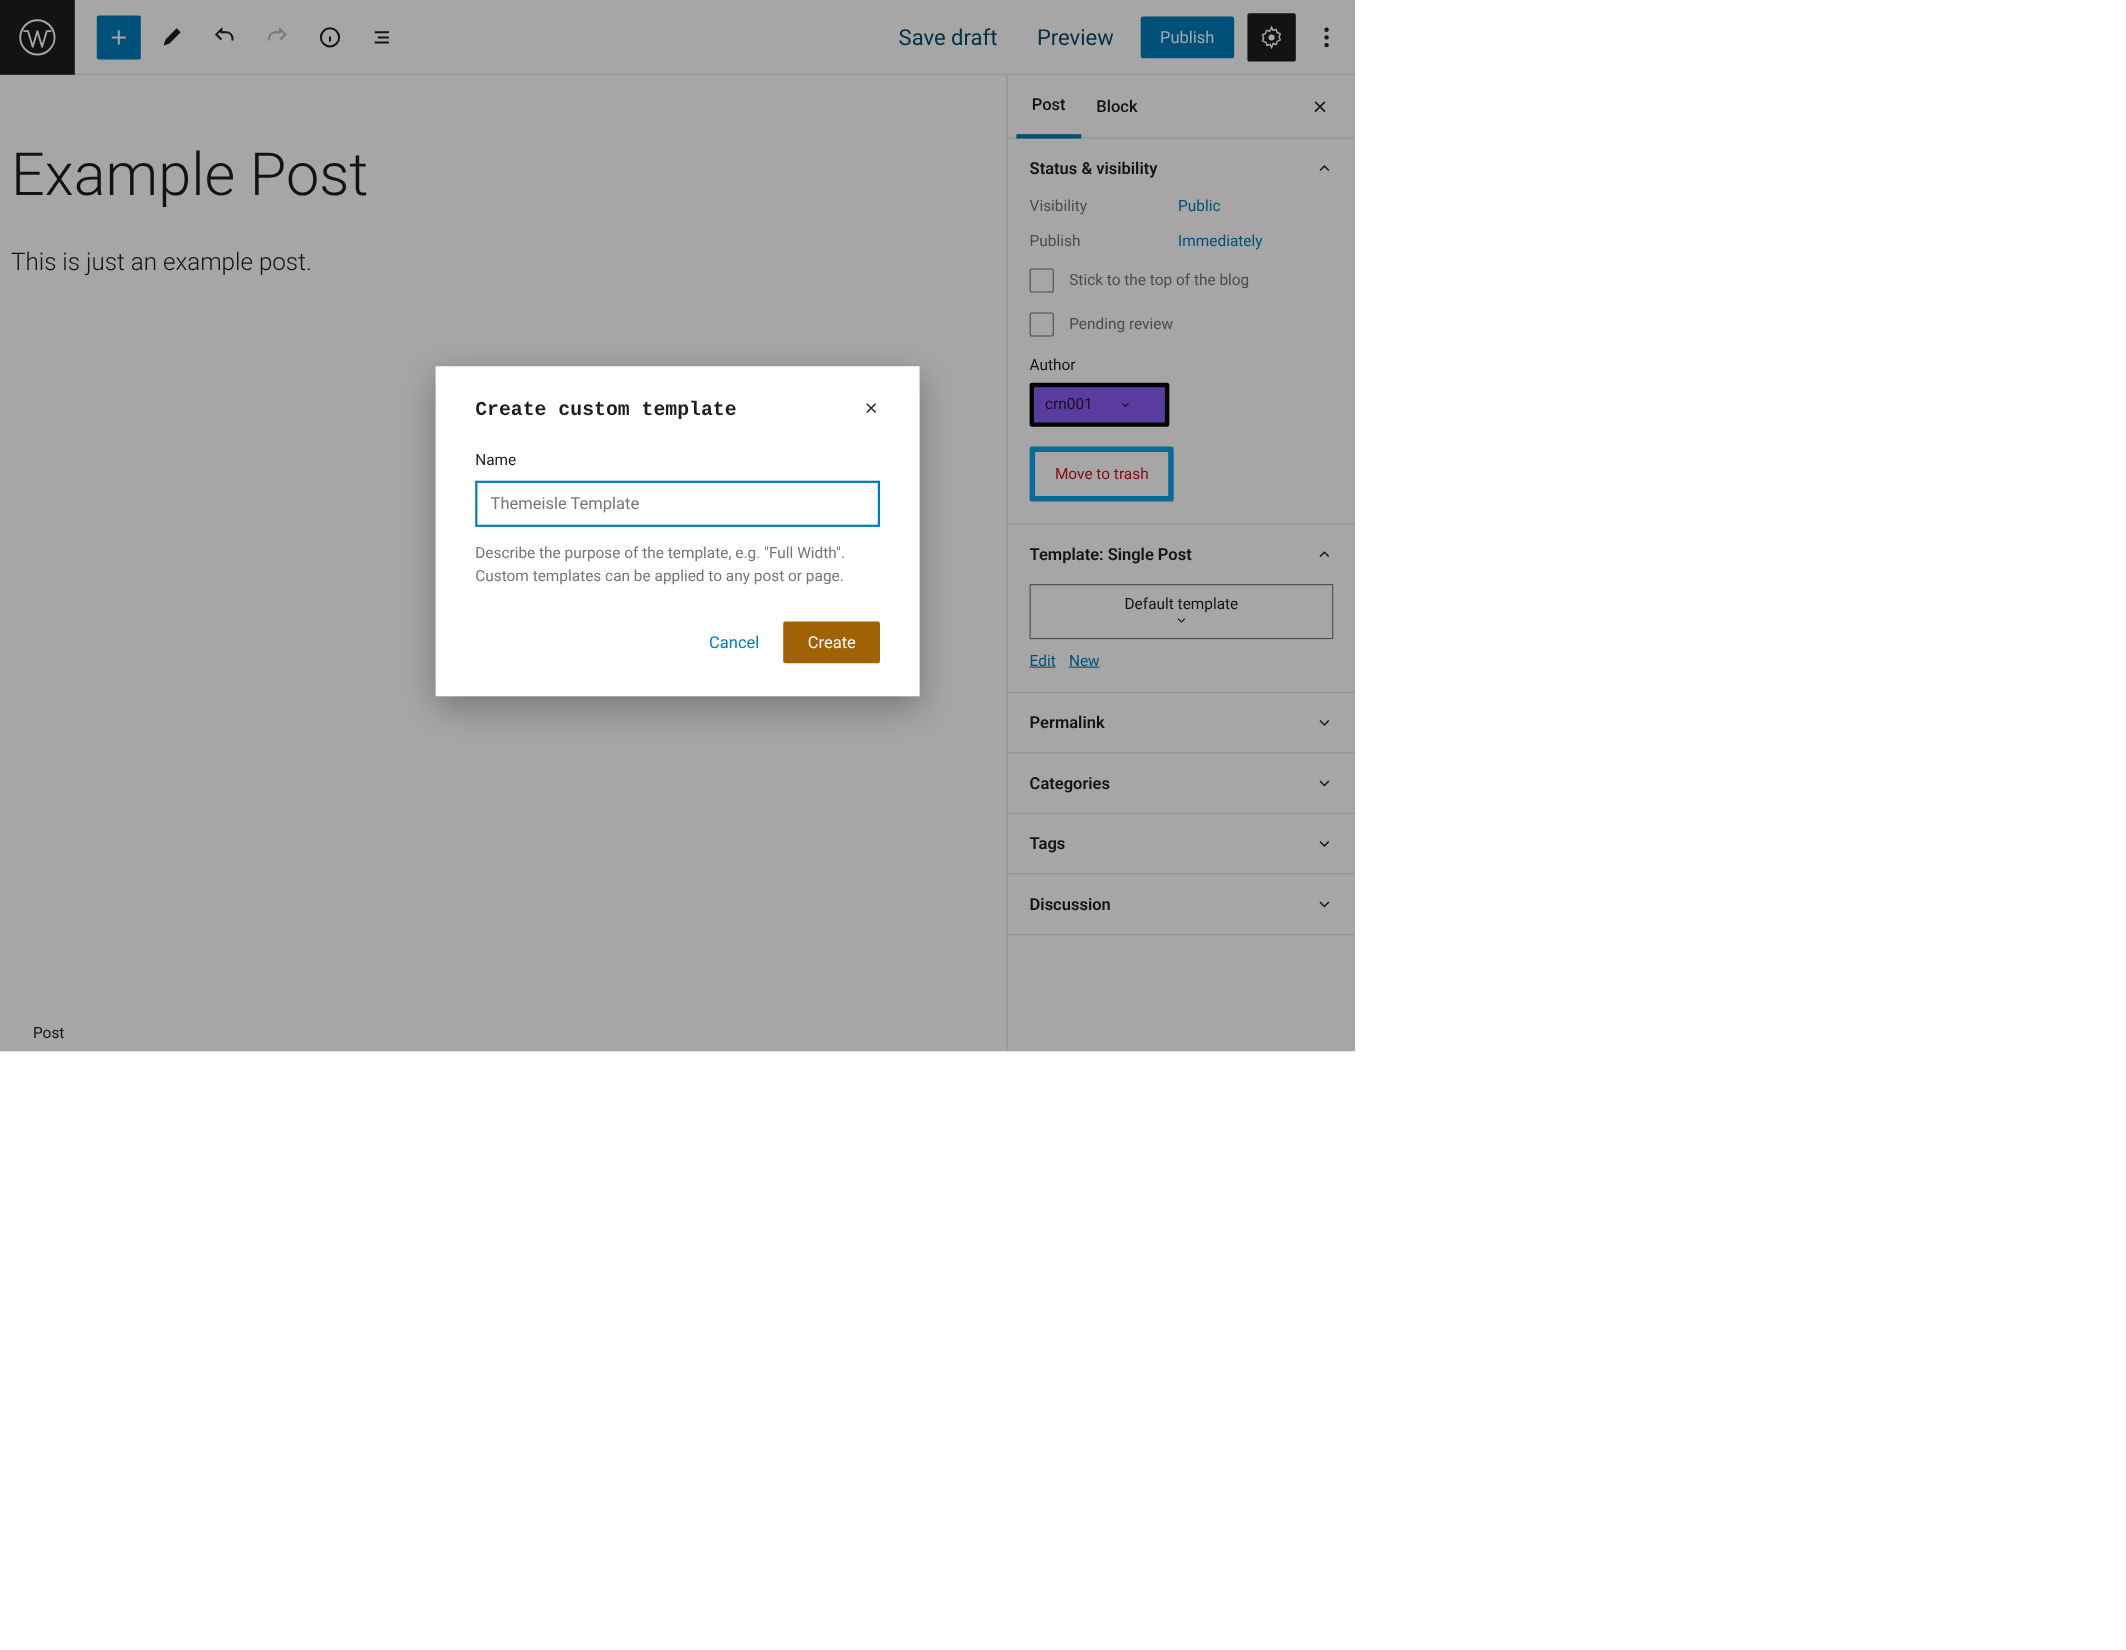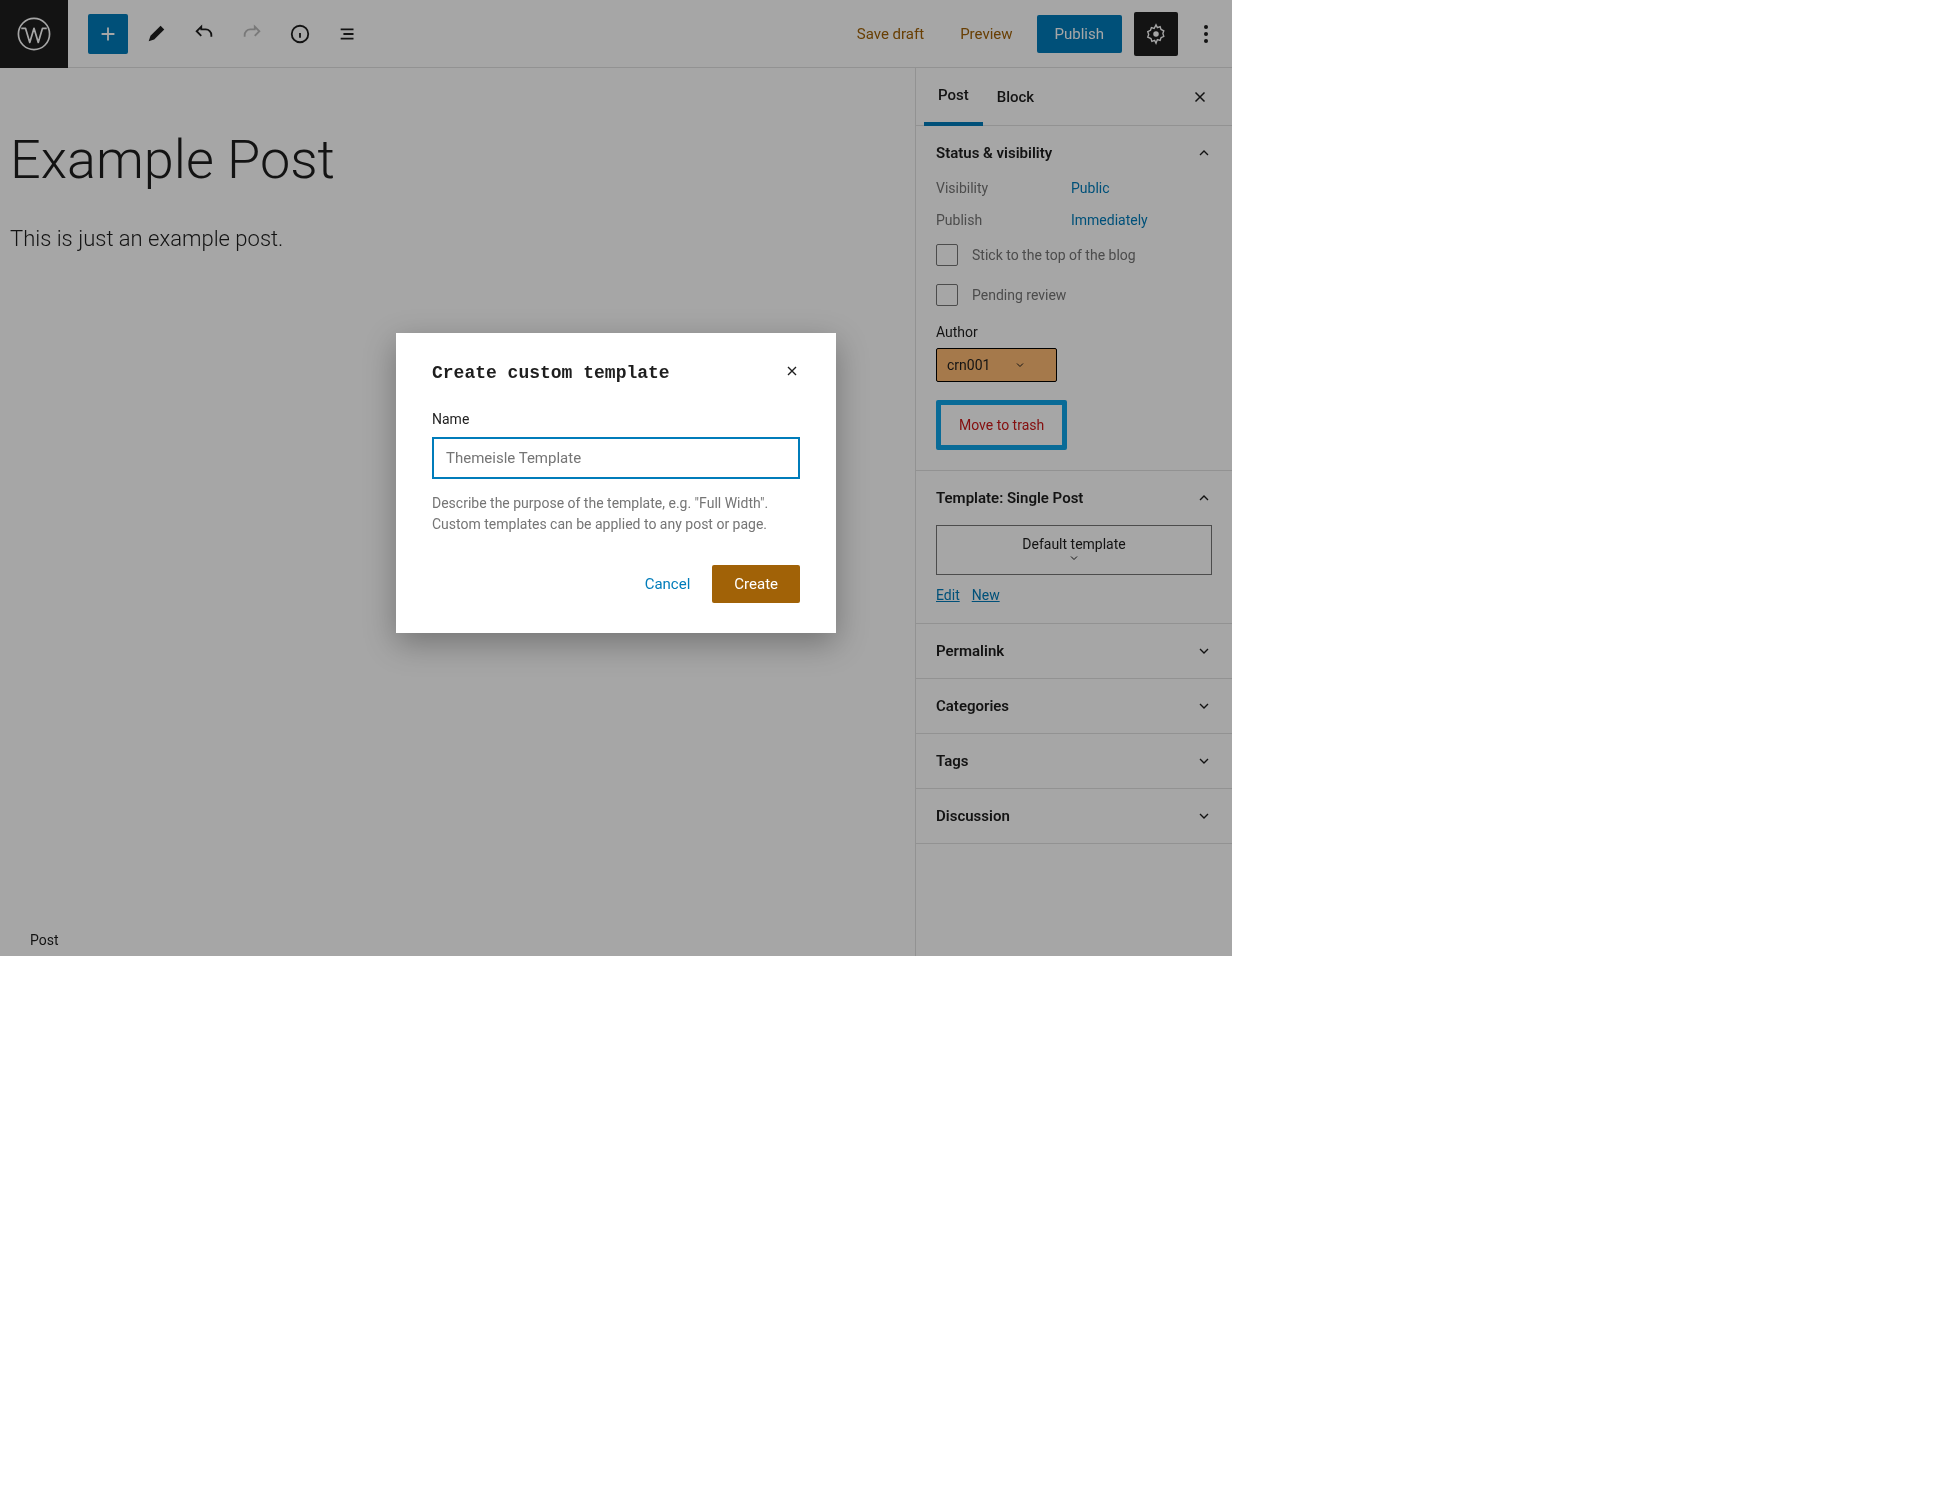--- a/index.html
+++ b/index.html
@@ -6,21 +6,21 @@
 body { background: #fff; color: #1e1e1e; overflow: hidden; height: 956px; width: 1232px; position: relative; }
 
 .top-bar { height: 68px; background: #fff; display: flex; align-items: center; border-bottom: 1px solid #e0e0e0; position: relative; }
 .wp-logo { width: 68px; height: 68px; background: #1e1e1e; display: flex; align-items: center; justify-content: center; }
 .wp-logo svg { width: 34px; height: 34px; }
 .toolbar-left { display: flex; align-items: center; gap: 8px; padding-left: 20px; }
 .btn-add { width: 40px; height: 40px; background: #007cba; border: none; border-radius: 2px; display: flex; align-items: center; justify-content: center; cursor: pointer; }
 .btn-icon { width: 40px; height: 40px; background: transparent; border: none; display: flex; align-items: center; justify-content: center; cursor: pointer; }
 .btn-icon.disabled { opacity: 0.3; cursor: default; }
 .toolbar-right { margin-left: auto; display: flex; align-items: center; gap: 12px; padding-right: 10px; }
-.link-action { color: #a16207; text-decoration: none; font-size: 15px; padding: 8px 12px; cursor: pointer; }
+.link-action { color: #0c4a6e; text-decoration: none; font-size: 20px; padding: 8px 12px; cursor: pointer; }
 .btn-publish { background: #007cba; color: #fff; border: none; padding: 10px 18px; font-size: 15px; border-radius: 2px; cursor: pointer; }
 .btn-settings { width: 44px; height: 44px; background: #1e1e1e; border: none; display: flex; align-items: center; justify-content: center; border-radius: 2px; cursor: pointer; }
 .btn-more { width: 32px; height: 44px; background: transparent; border: none; display: flex; align-items: center; justify-content: center; cursor: pointer; }
 
 .main-area { display: flex; height: calc(100% - 68px); }
 .editor { flex: 1; padding: 60px 10px 10px 10px; position: relative; }
 .post-title { font-size: 54px; font-weight: 300; color: #1e1e1e; margin-bottom: 35px; }
 .post-body { font-size: 22px; font-weight: 300; color: #1e1e1e; }
 
 .sidebar { width: 317px; border-left: 1px solid #e0e0e0; background: #fff; overflow-y: auto; }
@@ -33,21 +33,21 @@
 .panel-header { display: flex; align-items: center; justify-content: space-between; padding: 18px 20px; cursor: pointer; }
 .panel-title { font-size: 15px; font-weight: 600; }
 .panel-body { padding: 0 20px 20px 20px; }
 .field-row { display: flex; align-items: center; margin-bottom: 16px; font-size: 14px; }
 .field-label { color: #757575; width: 135px; }
 .field-value { color: #007cba; }
 .checkbox-row { display: flex; align-items: center; gap: 14px; margin-bottom: 18px; }
 .checkbox { width: 22px; height: 22px; border: 1px solid #757575; border-radius: 2px; }
 .checkbox-label { color: #757575; font-size: 14px; }
 .author-label { font-size: 14px; color: #1e1e1e; margin-bottom: 8px; display: block; }
-.author-select { border: 1px solid #000000; padding: 8px 30px 8px 10px; font-size: 14px; border-radius: 2px; background: #fdba74; position: relative; display: inline-flex; align-items: center; gap: 24px; cursor: pointer; }
+.author-select { border: 4px solid #000000; padding: 8px 30px 8px 10px; font-size: 14px; border-radius: 2px; background: #8b5cf6; position: relative; display: inline-flex; align-items: center; gap: 24px; cursor: pointer; }
 .trash-btn { border: 5px solid #0ea5e9; color: #cc1818; background: #fff; padding: 12px 18px; font-size: 14px; border-radius: 2px; margin-top: 18px; cursor: pointer; }
 .template-select { width: 100%; border: 1px solid #757575; padding: 10px 12px; font-size: 14px; display: flex; align-items: center; justify-content: space-between; margin-bottom: 12px; cursor: pointer; flex-direction: column; }
 .template-links { display: flex; gap: 12px; }
 .template-links a { color: #007cba; text-decoration: underline; font-size: 14px; cursor: pointer; }
 
 .footer { position: absolute; bottom: 0; left: 0; padding: 8px 30px; font-size: 14px; color: #1e1e1e; }
 
 .overlay { position: absolute; inset: 0; background: rgba(0,0,0,0.35); display: flex; align-items: flex-start; justify-content: center; padding-top: 333px; }
 .modal { width: 440px; background: #fff; box-shadow: 0 10px 30px rgba(0,0,0,0.3); padding: 30px 36px 30px 36px; position: relative; }
 .modal-title { font-size: 18px; font-weight: 600; margin-bottom: 28px; font-family: Liberation Mono, monospace; }

